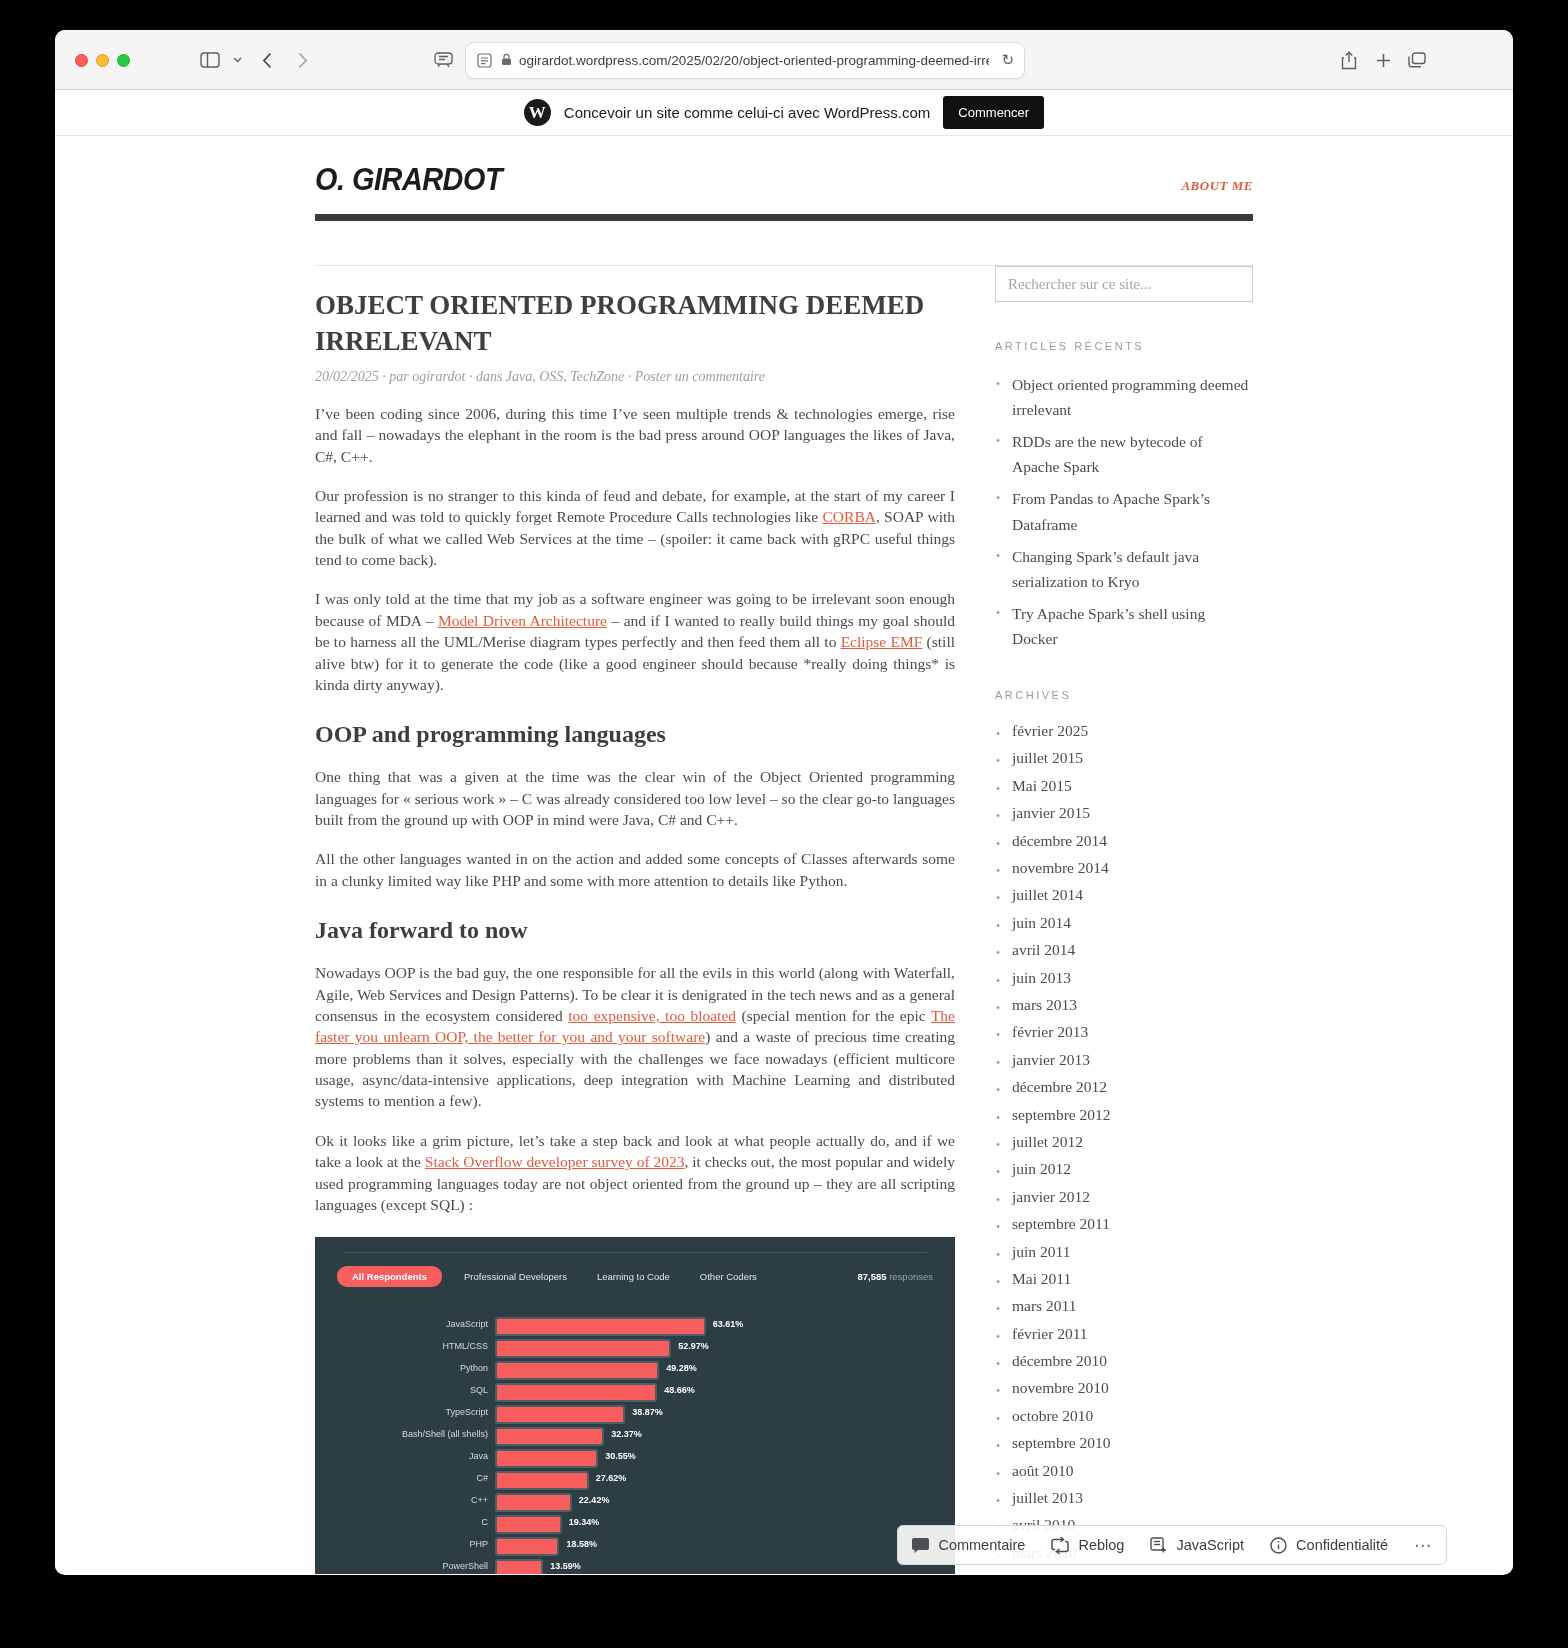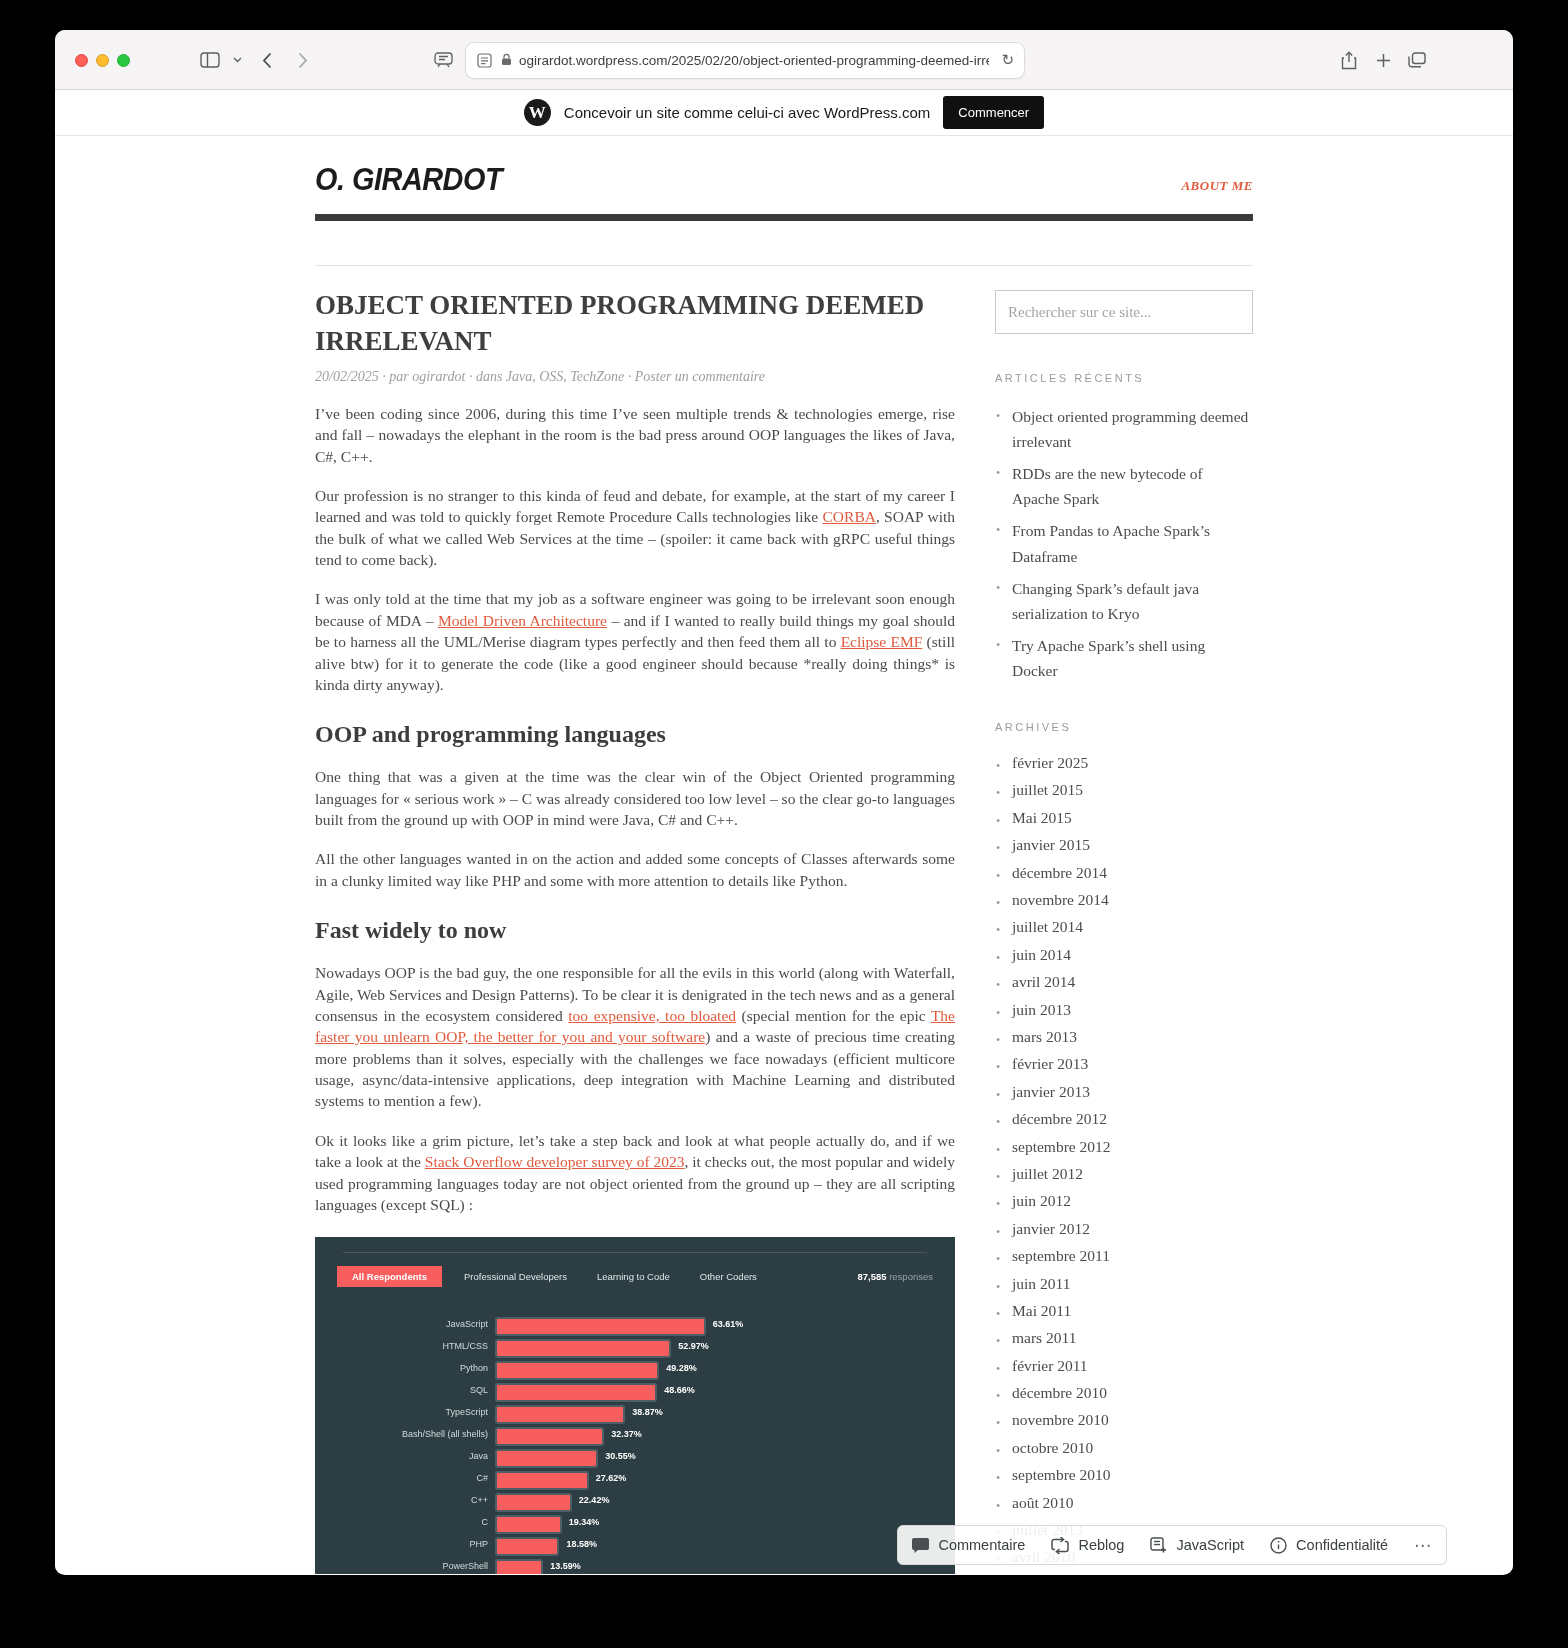--- a/index.html
+++ b/index.html
@@ -43,31 +43,31 @@
   .post-meta { font-family:"Liberation Serif",serif; font-style:italic; font-size:14px; color:#9e9e9e; margin-top:9px; }
   .article-body p { font-family:"Liberation Serif","DejaVu Serif",serif; font-size:15.5px; line-height:1.38; color:#4b4b4b; text-align:justify; margin-top:18px; }
   .article-body h2 { font-family:"Liberation Serif",serif; font-size:24px; font-weight:600; color:#3d3d3d; margin-top:26px; }
   .inline-link { color:#e05a3c;text-decoration:underline; }
 
   
   .chart { position:relative; margin-top:22px; width:640px; height:430px; background:#2c3d43; overflow:hidden; padding:15px 22px 0 22px; }
   .chart-topline { height:1px; background:rgba(255,255,255,.14); margin:0 6px 13px 6px; }
   .chart-tabs { display:flex; align-items:center; }
   .chart-tab { font-size:9.5px; color:#dfe6e8; margin-right:30px; cursor:pointer; }
-  .chart-tab.active { background:#f85e5e; color:#fff; font-weight:bold; padding:5px 15px; border-radius:0; margin-right:22px; }
+  .chart-tab.active { background:#f85e5e; color:#fff; font-weight:bold; padding:5px 15px; border-radius:10px; margin-right:22px; }
   .chart-resp { margin-left:auto; font-size:9.5px; color:#93a4a9; }
   .chart-resp b { color:#fff;padding-left:16px; }
   .chart-rows { margin-top:32px; }
   .chart-row { display:flex; align-items:flex-start; height:15px; margin-bottom:7px; }
   .chart-label { width:160px; text-align:right; padding-right:9px; font-size:9px; color:#d2dadc; flex:none; }
   .chart-bar { height:15px; background:#f85e5e; box-shadow:0 0 0 2px #4d5e64; border-radius:1px; flex:none; }
   .chart-value { font-size:9px; font-weight:bold; color:#fff; margin-left:9px; white-space:nowrap; }
 
   
-  .search-input { width:100%; height:44px; border:1px solid #c9c9c9; padding:6px 12px; font-family:"Liberation Serif",serif; font-size:15px; color:#555; margin-top:24px; outline:none; }
+  .search-input { width:100%; height:36px; border:1px solid #c9c9c9; padding:6px 12px; font-family:"Liberation Serif",serif; font-size:15px; color:#555; outline:none; }
   .search-input::placeholder { color:#a5a5a5; }
   .side-heading { font-size:11px; letter-spacing:2.5px; color:#9b9b9b; margin-top:38px; }
   .side-list { list-style:none; margin-top:20px; }
   .side-list li { position:relative; font-family:"Liberation Serif","DejaVu Serif",serif; font-size:15.5px; color:#4c4c4c; padding-left:17px; cursor:pointer; }
   .side-list li::before { content:"•"; position:absolute; left:1px; color:#999; font-size:12px; top:3px; }
   .recent-list li { line-height:1.62; margin-bottom:7px; }
   .archive-list li { line-height:20px; margin-bottom:7.4px; }
 
   
   .action-bar { position:absolute; right:66px; bottom:10px; height:40px; background:rgba(255,255,255,.9); border:1px solid #d7d7d7; border-radius:6px; display:flex; align-items:center; padding:0 14px; gap:26px; z-index:5; }
@@ -174,21 +174,21 @@
         <div class="article-col">
           <h1 class="post-title">OBJECT ORIENTED PROGRAMMING DEEMED IRRELEVANT</h1>
           <div class="post-meta">20/02/2025 · par ogirardot · dans Java, OSS, TechZone · Poster un commentaire</div>
           <div class="article-body" id="article-body">
               <p><span>I’ve been coding since 2006, during this time I’ve seen multiple trends &amp; technologies emerge, rise and fall – nowadays the elephant in the room is the bad press around OOP languages the likes of Java, C#, C++.</span></p>
               <p><span>Our profession is no stranger to this kinda of feud and debate, for example, at the start of my career I learned and was told to quickly forget Remote Procedure Calls technologies like </span><span class="inline-link">CORBA</span><span>, SOAP with the bulk of what we called Web Services at the time – (spoiler: it came back with gRPC useful things tend to come back).</span></p>
               <p><span>I was only told at the time that my job as a software engineer was going to be irrelevant soon enough because of MDA – </span><span class="inline-link">Model Driven Architecture</span><span> – and if I wanted to really build things my goal should be to harness all the UML/Merise diagram types perfectly and then feed them all to </span><span class="inline-link">Eclipse EMF</span><span> (still alive btw) for it to generate the code (like a good engineer should because *really doing things* is kinda dirty anyway).</span></p>
               <h2>OOP and programming languages</h2>
               <p><span>One thing that was a given at the time was the clear win of the Object Oriented programming languages for « serious work » – C was already considered too low level – so the clear go-to languages built from the ground up with OOP in mind were Java, C# and C++.</span></p>
               <p><span>All the other languages wanted in on the action and added some concepts of Classes afterwards some in a clunky limited way like PHP and some with more attention to details like Python.</span></p>
-              <h2>Fast widely to now</h2>
+              <h2>Java forward to now</h2>
               <p><span>Nowadays OOP is the bad guy, the one responsible for all the evils in this world (along with Waterfall, Agile, Web Services and Design Patterns). To be clear it is denigrated in the tech news and as a general consensus in the ecosystem considered </span><span class="inline-link">too expensive, too bloated</span><span> (special mention for the epic </span><span class="inline-link">The faster you unlearn OOP, the better for you and your software</span><span>) and a waste of precious time creating more problems than it solves, especially with the challenges we face nowadays (efficient multicore usage, async/data-intensive applications, deep integration with Machine Learning and distributed systems to mention a few).</span></p>
               <p><span>Ok it looks like a grim picture, let’s take a step back and look at what people actually do, and if we take a look at the </span><span class="inline-link">Stack Overflow developer survey of 2023</span><span>, it checks out, the most popular and widely used programming languages today are not object oriented from the ground up – they are all scripting languages (except SQL) :</span></p>
             </div>
 
           <div class="chart">
             <div class="chart-topline"></div>
             <div class="chart-tabs" id="chart-tabs">
                 <div class="chart-tab active">All Respondents</div>
                 <div class="chart-tab">Professional Developers</div>
                 <div class="chart-tab">Learning to Code</div>

